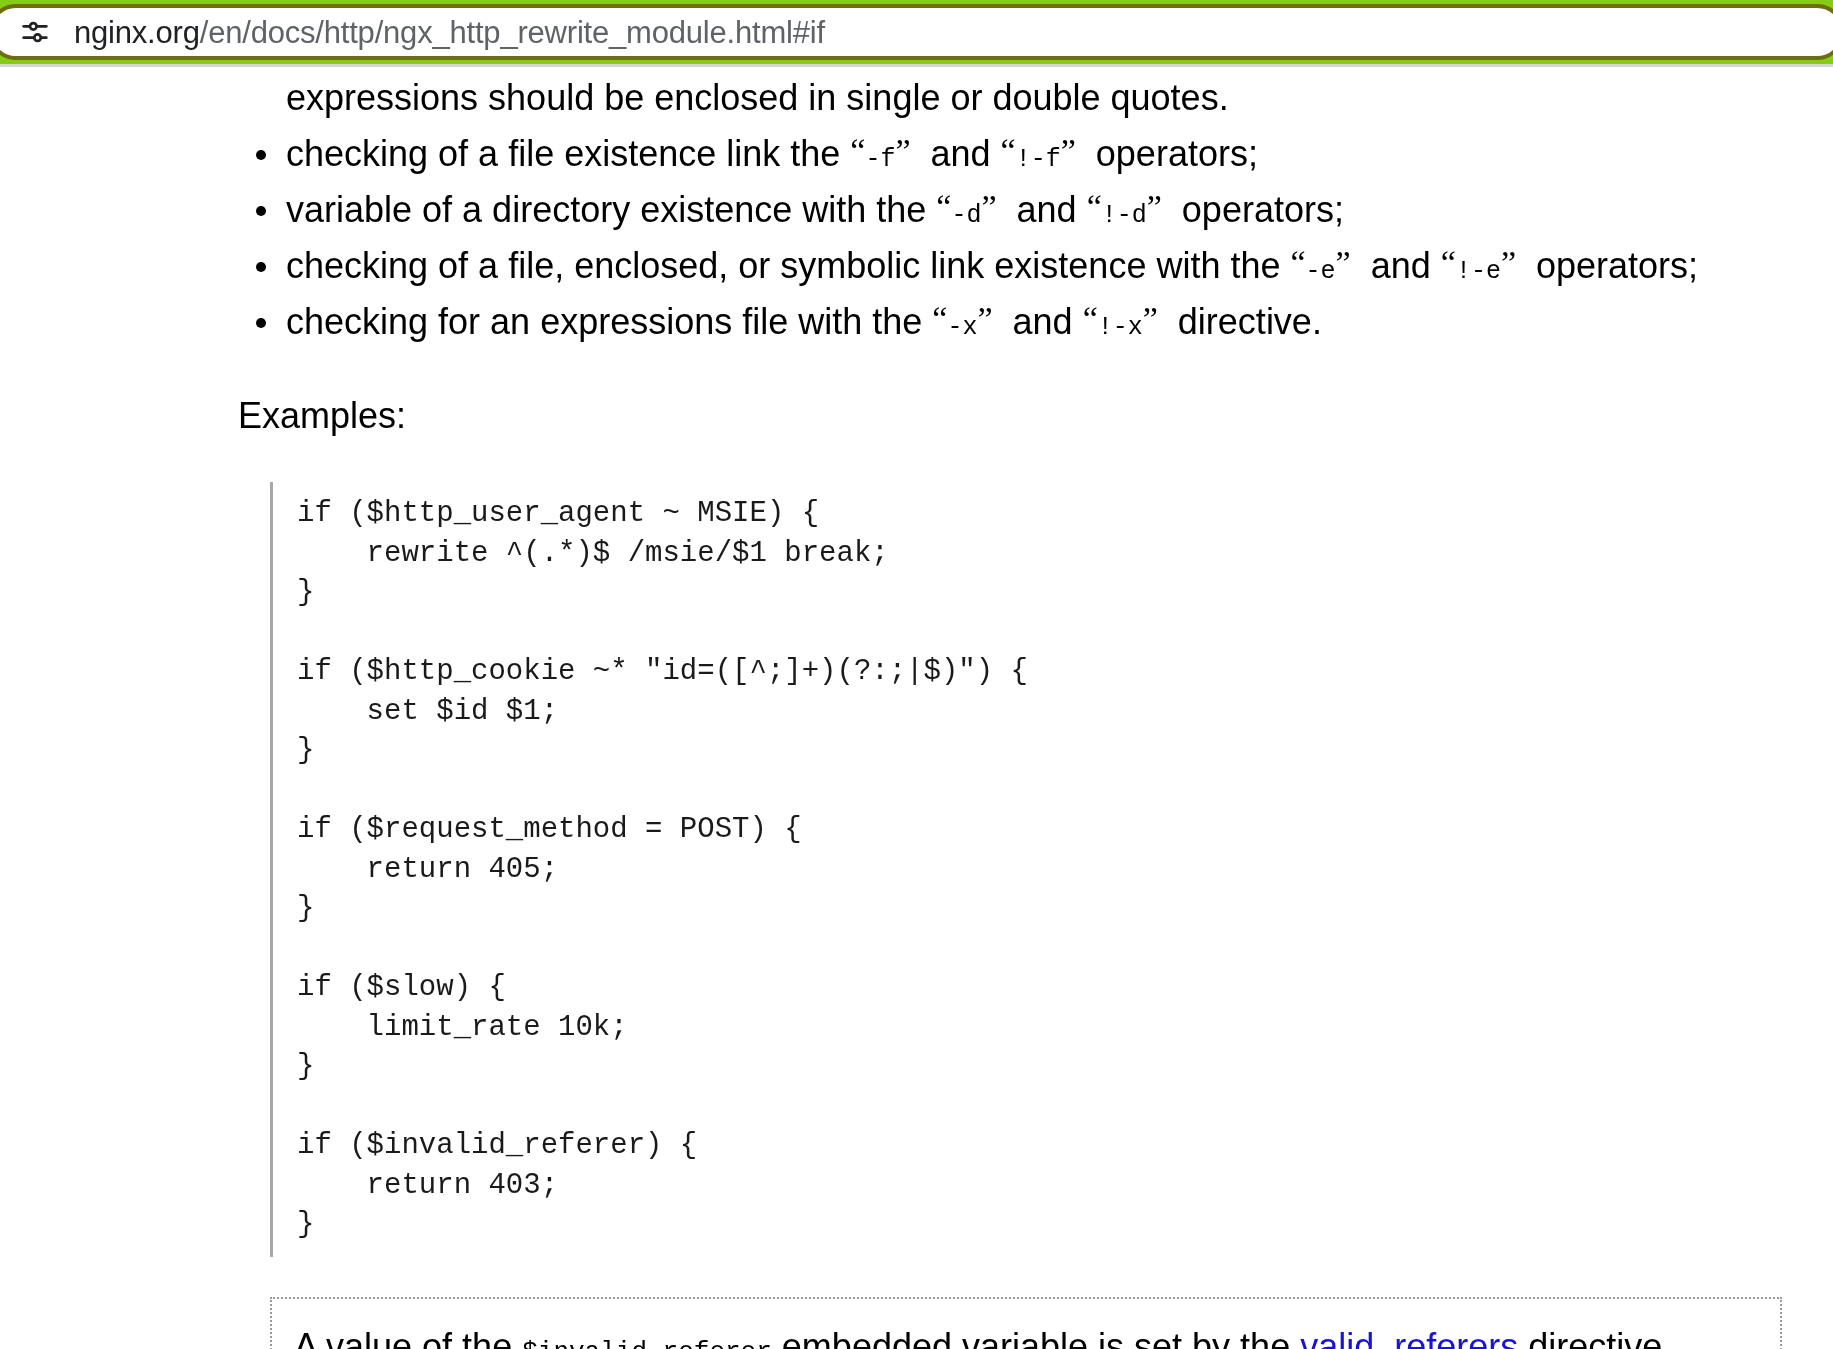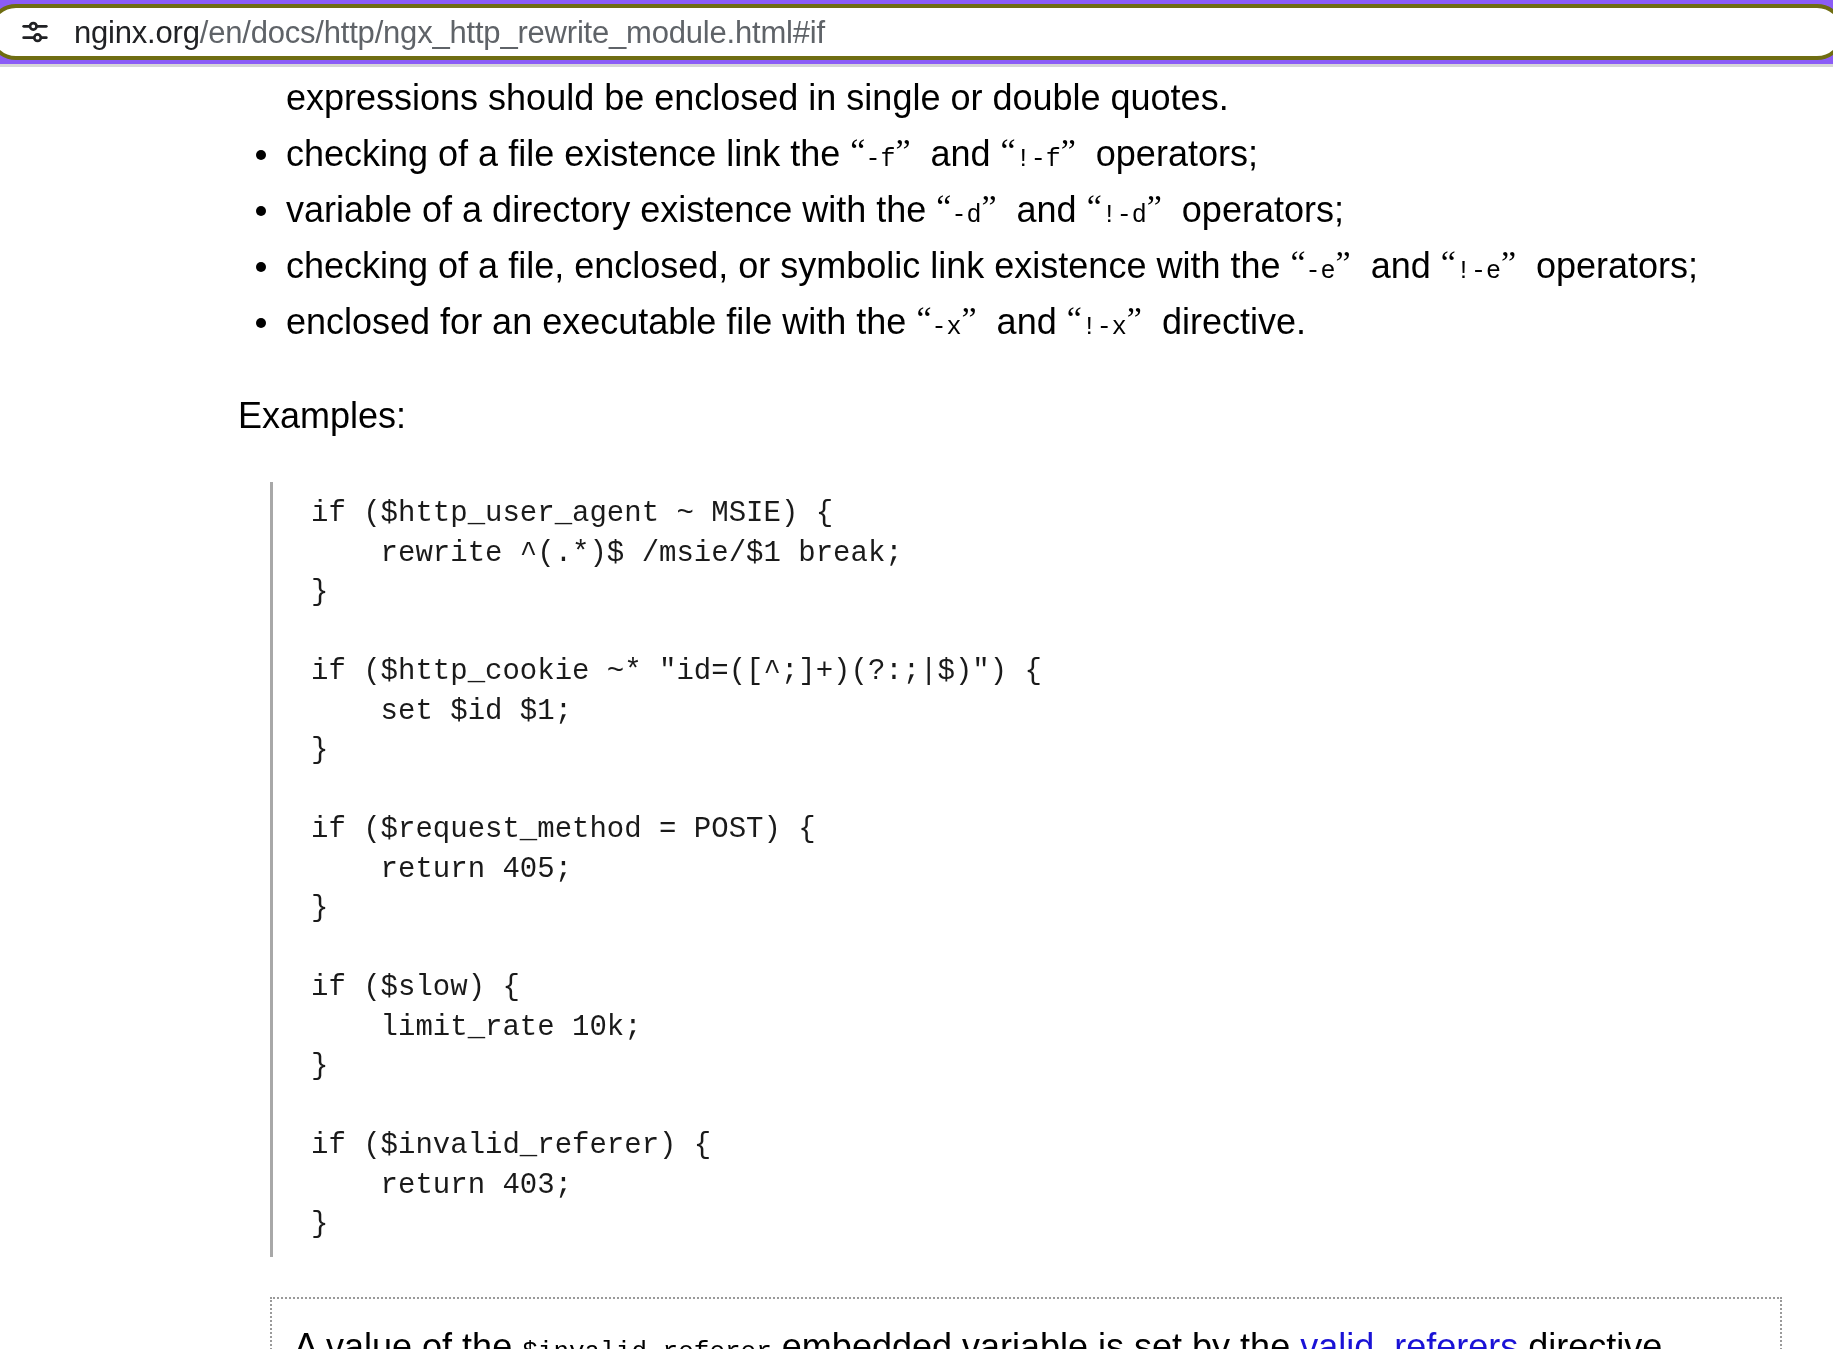--- a/index.html
+++ b/index.html
@@ -12,21 +12,21 @@
     height: 1349px;
     overflow: hidden;
     font-family: "Liberation Sans", sans-serif;
     color: #000000;
   }
 
   
   #browser-chrome {
     position: relative;
     height: 64px;
-    background: #8b5cf6;
+    background: #84cc16;
     box-sizing: border-box;
   }
   #url-bar {
     position: absolute;
     left: -12px;
     top: 4px;
     right: -12px;
     height: 56px;
     border: 4px solid #6f6d12;
     border-radius: 32px;
@@ -125,21 +125,21 @@
     margin-top: 38px;
     margin-left: 0px;
     color: #000000;
   }
 
   
   #code-block {
     margin-top: 38px;
     margin-left: 32px;
     border-left: 3px solid #a8a8a8;
-    padding: 12px 0 12px 38px;
+    padding: 12px 0 12px 24px;
     width: 1400px;
   }
   #code-block pre {
     margin: 0;
     font-family: "Liberation Mono", "DejaVu Sans Mono", monospace;
     font-size: 29px;
     line-height: 39.5px;
     color: #1a1a1a;
     white-space: pre;
   }
@@ -203,21 +203,21 @@
       <li>
         <span class="bullet"></span>
         <span class="li-text"><span>variable of a directory existence with the</span><span class="codewrap"><span class="q">“</span><code class="inline">-d</code><span class="q">”</span></span> <span>and</span><span class="codewrap"><span class="q">“</span><code class="inline">!-d</code><span class="q">”</span></span> <span>operators;</span></span>
       </li>
       <li>
         <span class="bullet"></span>
         <span class="li-text"><span>checking of a file, enclosed, or symbolic link existence with the</span><span class="codewrap"><span class="q">“</span><code class="inline">-e</code><span class="q">”</span></span> <span>and</span><span class="codewrap"><span class="q">“</span><code class="inline">!-e</code><span class="q">”</span></span> <span>operators;</span></span>
       </li>
       <li>
         <span class="bullet"></span>
-        <span class="li-text"><span>enclosed for an executable file with the</span><span class="codewrap"><span class="q">“</span><code class="inline">-x</code><span class="q">”</span></span> <span>and</span><span class="codewrap"><span class="q">“</span><code class="inline">!-x</code><span class="q">”</span></span> <span>directive.</span></span>
+        <span class="li-text"><span>checking for an expressions file with the</span><span class="codewrap"><span class="q">“</span><code class="inline">-x</code><span class="q">”</span></span> <span>and</span><span class="codewrap"><span class="q">“</span><code class="inline">!-x</code><span class="q">”</span></span> <span>directive.</span></span>
       </li>
     </ul>
 
     <div id="examples-label">Examples:</div>
 
     <div id="code-block">
       <pre>if ($http_user_agent ~ MSIE) {
     rewrite ^(.*)$ /msie/$1 break;
 }
 

